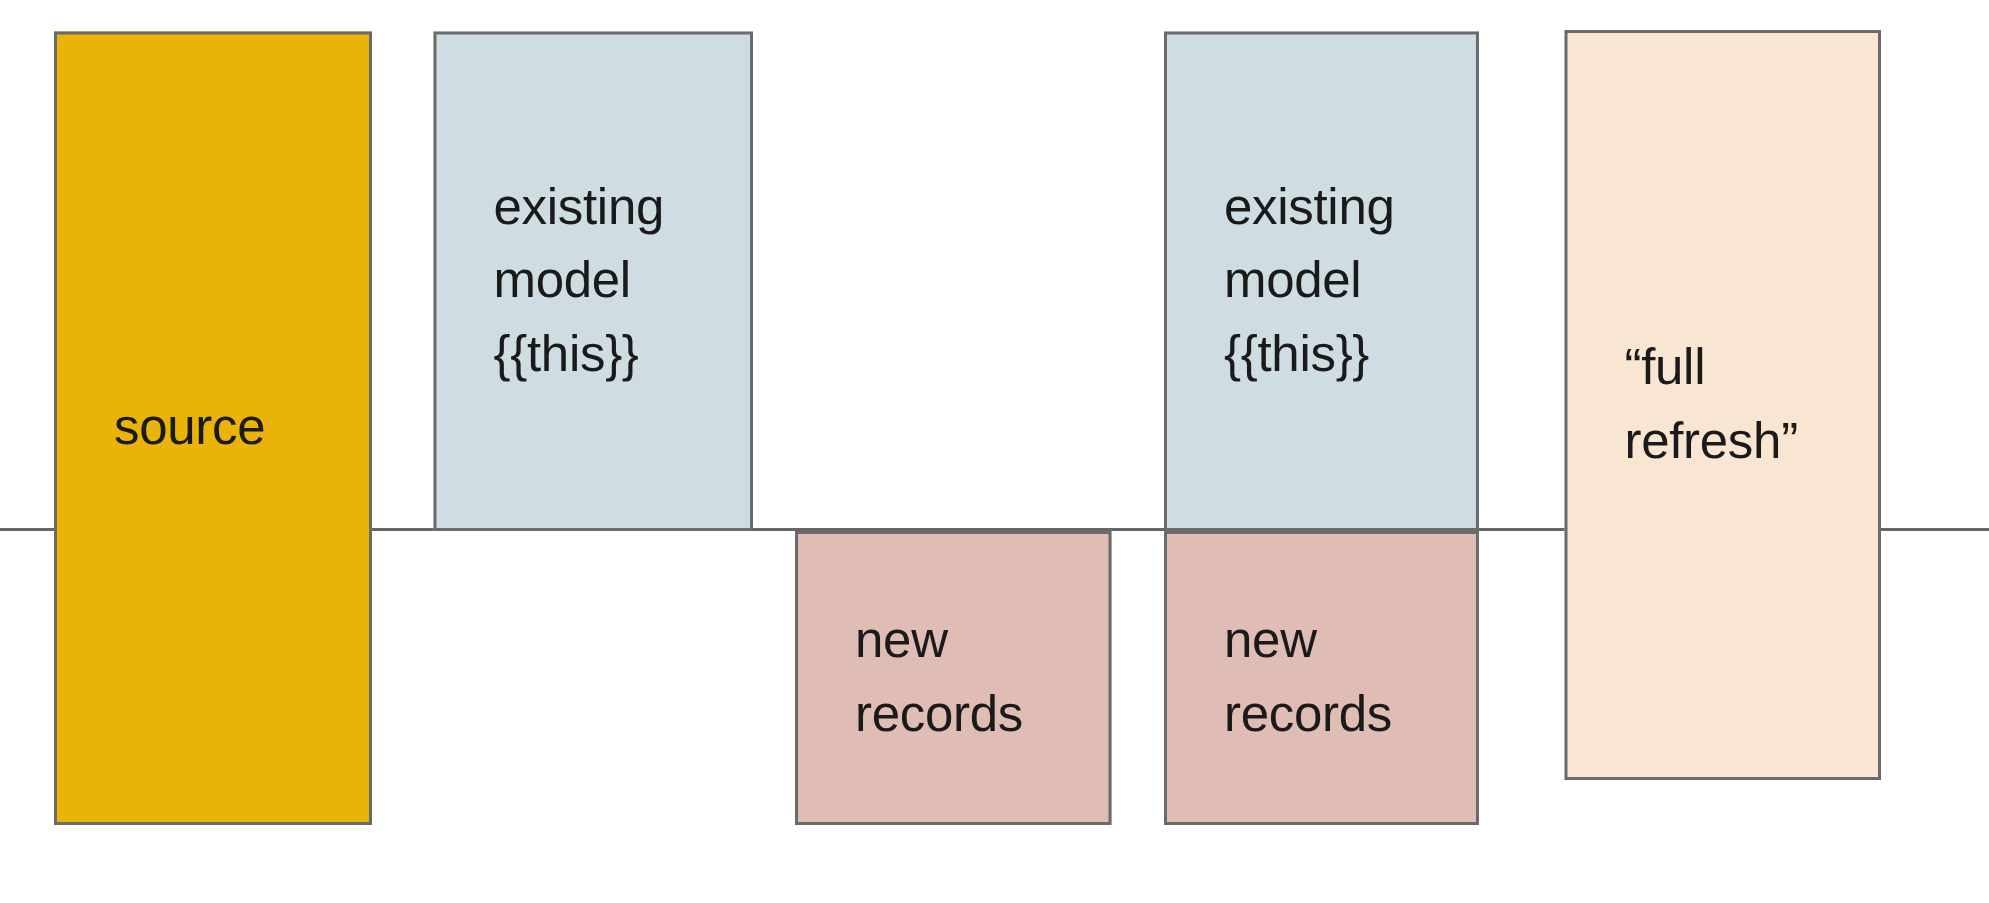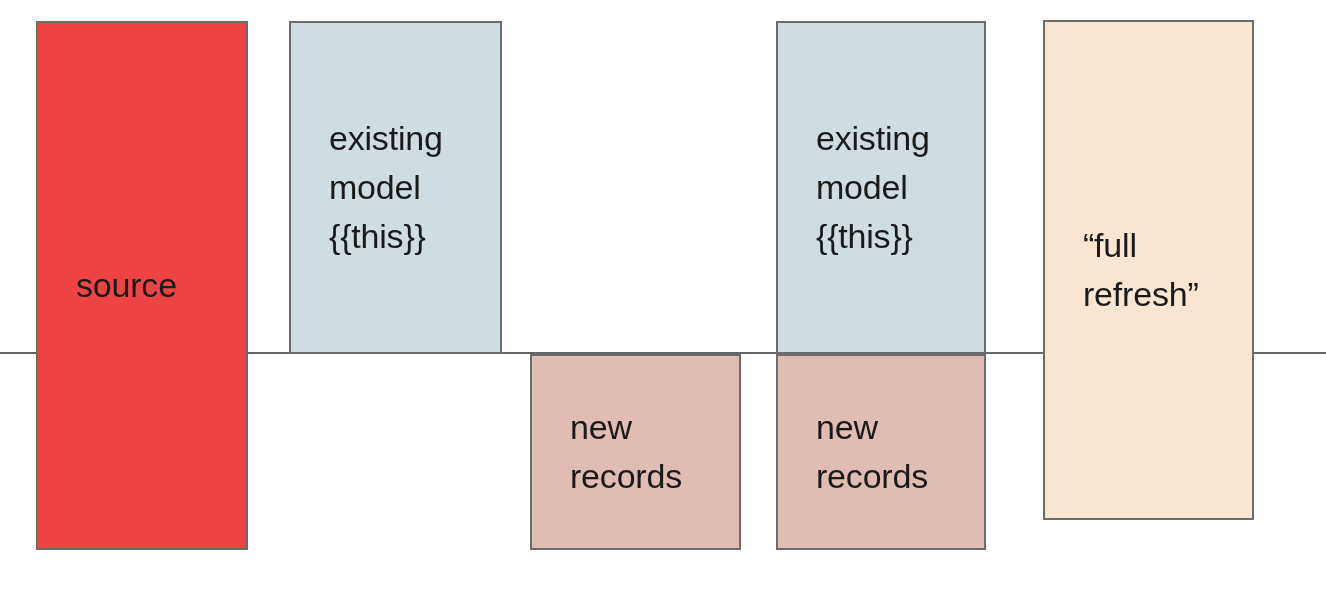--- a/index.html
+++ b/index.html
@@ -34,21 +34,21 @@
     justify-content: center;
     align-items: flex-start;
     padding: 0 0 0 38px;
     color: #1a1a1a;
     font-size: 34px;
     line-height: 49px;
     letter-spacing: -0.2px;
     white-space: pre-line;
     z-index: 2;
   }
-  .box-source   { left: 36px;   top: 21px; width: 212px; height: 529px; background: #ef4444; }
+  .box-source   { left: 36px;   top: 21px; width: 212px; height: 529px; background: #eab308; }
   .box-model-1  { left: 289px;  top: 21px; width: 213px; height: 333px; background: #cfdde3; }
   .box-new-1    { left: 530px;  top: 354px; width: 211px; height: 196px; background: #dfbdb5; }
   .box-model-2  { left: 776px;  top: 21px; width: 210px; height: 333px; background: #cfdde3; }
   .box-new-2    { left: 776px;  top: 354px; width: 210px; height: 196px; background: #dfbdb5; }
   .box-refresh  { left: 1043px; top: 20px; width: 211px; height: 500px; background: #f8e6d3; }
   .label {
     display: block;
     pointer-events: none;
   }
 </style>

